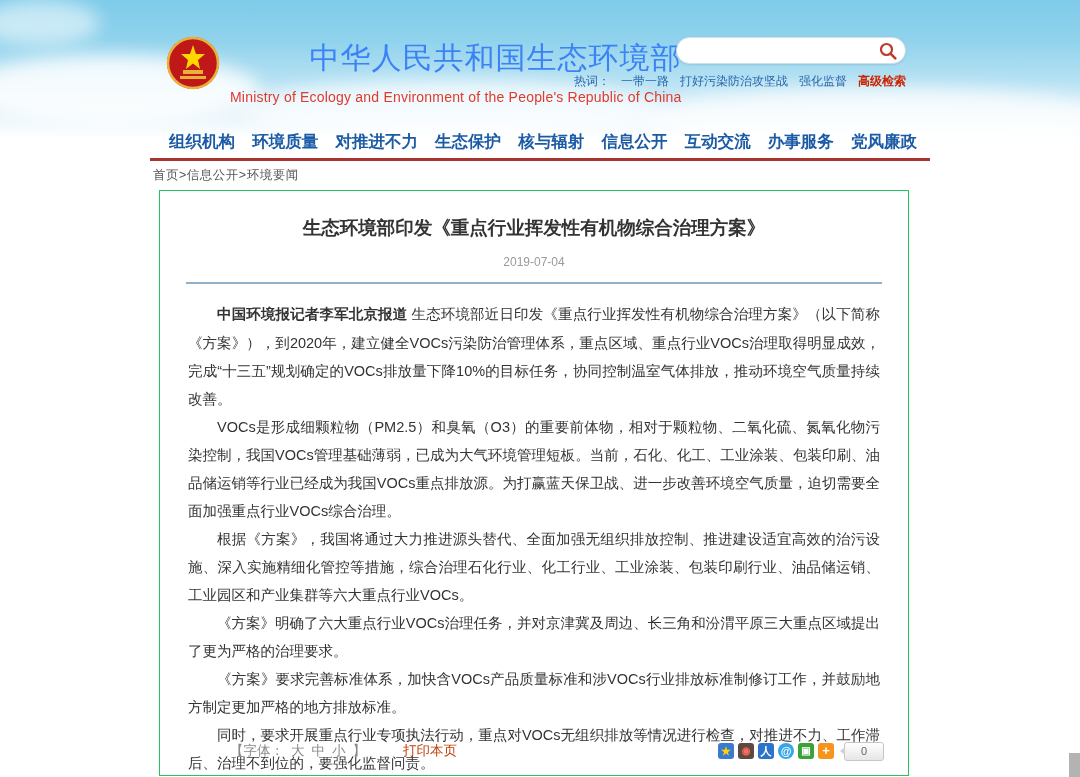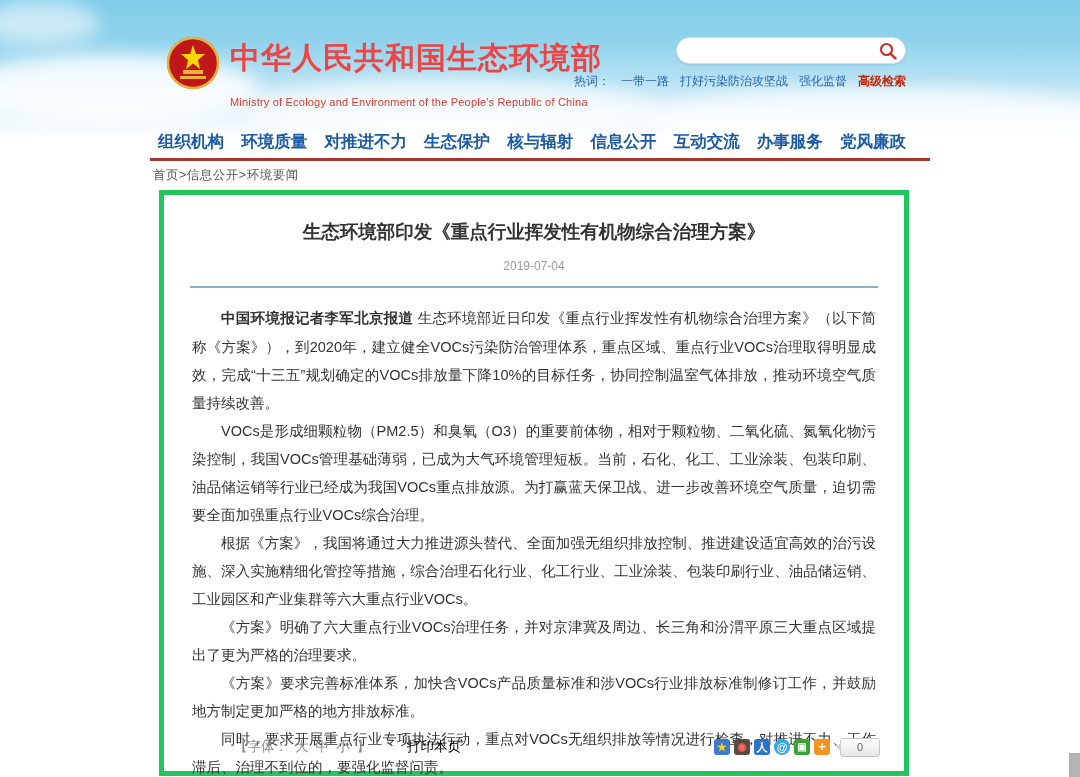--- a/index.html
+++ b/index.html
@@ -9,57 +9,57 @@
   .sky{position:absolute;top:0;left:0;width:1080px;height:138px;
        background:linear-gradient(180deg,#7ecbe9 0%,#8fd2ec 28%,#b5e1f3 58%,#e6f4fb 84%,#ffffff 100%);}
   .cloud{position:absolute;border-radius:50%;filter:blur(9px);background:rgba(255,255,255,.85);}
   .cloud.c1{left:-40px;top:55px;width:300px;height:70px;}
   .cloud.c2{left:240px;top:80px;width:420px;height:60px;background:rgba(255,255,255,.7);}
   .cloud.c3{left:640px;top:88px;width:480px;height:62px;background:rgba(255,255,255,.75);}
   .cloud.c4{left:-20px;top:0px;width:120px;height:46px;background:rgba(255,255,255,.55);}
   
   .emblem{position:absolute;left:166px;top:36px;width:54px;height:54px;}
   .logo-text{position:absolute;left:230px;top:40px;}
-  .site-title{font-size:30px;font-weight:bold;color:#ef4444;letter-spacing:1px;line-height:36px;text-align:right;}
-  .site-sub{font-size:11px;color:#e03a2e;margin-top:20px;letter-spacing:.2px;}
+  .site-title{font-size:30px;font-weight:normal;color:#3b82f6;letter-spacing:1px;line-height:36px;text-align:right;}
+  .site-sub{font-size:14px;color:#e03a2e;margin-top:13px;letter-spacing:.2px;}
   
   .search-box{position:absolute;left:676px;top:37px;width:230px;height:27px;background:#fff;
               border:1px solid #cfe0ea;border-radius:14px;box-sizing:border-box;
               box-shadow:0 1px 2px rgba(90,140,170,.25);}
   .search-input{position:absolute;left:12px;top:2px;width:180px;height:21px;border:none;outline:none;
                 background:transparent;font-size:13px;color:#333;}
   .search-btn{position:absolute;right:8px;top:4px;width:18px;height:18px;border:none;background:transparent;
               padding:0;cursor:pointer;}
   .hotwords{position:absolute;top:73px;right:174px;display:flex;align-items:center;gap:11px;
             font-size:12px;white-space:nowrap;}
   .hotwords .hw-label{color:#2a66ad;}
   .hotwords a{color:#2a66ad;text-decoration:none;}
   .hotwords .hw-adv{color:#cc2200;font-weight:bold;}
   
-  .navbar{position:absolute;top:126px;left:142px;width:780px;height:31px;display:flex;align-items:center;
+  .navbar{position:absolute;top:126px;left:153px;width:780px;height:31px;display:flex;align-items:center;
           justify-content:space-between;padding:0 16px;box-sizing:border-box;}
   .nav-item{font-size:16.5px;font-weight:bold;color:#1b5aa5;text-decoration:none;cursor:pointer;white-space:nowrap;}
   .nav-underline{position:absolute;top:158px;left:150px;width:780px;height:3px;background:#a93531;}
   .breadcrumb{position:absolute;top:167px;left:153px;font-size:12.5px;color:#555;letter-spacing:.5px;}
   .breadcrumb a{color:#555;text-decoration:none;}
   
   .card{position:absolute;left:159px;top:190px;width:750px;height:586px;background:#fff;
-        border:5px solid #22c55e;box-sizing:border-box;}
+        border:1px solid #22c55e;box-sizing:border-box;}
   .article-title{margin-top:24px;text-align:center;font-size:18.5px;font-weight:bold;color:#333;}
   .article-date{margin-top:15px;text-align:center;font-size:12px;color:#9a9a9a;}
   .title-sep{margin:13px 26px 0;border:none;border-top:2px solid #8fb0ca;}
   .article-body{margin:16px 28px 0;font-size:14.5px;line-height:28px;color:#333;text-align:justify;}
   .article-body p{margin:0;text-indent:2em;}
   .lead{font-weight:bold;font-family:Liberation Mono, monospace;}
   
   .card-footer{position:absolute;left:26px;right:24px;bottom:14px;height:20px;display:flex;
                justify-content:space-between;align-items:center;margin-left:44px;}
   .font-controls{display:flex;align-items:center;gap:7px;color:#8a8a8a;font-size:13.5px;}
   .font-size-btn{cursor:pointer;color:#8a8a8a;}
-  .print-btn{margin-left:30px;color:#000000;font-size:13.5px;cursor:pointer;}
+  .print-btn{margin-left:30px;color:#c2410c;font-size:13.5px;cursor:pointer;}
   .share-row{display:flex;align-items:center;gap:4px;}
   .share-icon{width:16px;height:16px;border-radius:3px;color:#fff;font-size:11px;line-height:16px;
               text-align:center;font-weight:bold;cursor:pointer;overflow:hidden;}
   .qzone{background:#3a7ad0;color:#ffd20a;}
   .sina{background:#5c4a42;color:#ff6a5a;font-size:10px;}
   .renren{background:#2b74c8;}
   .tencent{background:#35a6e8;border-radius:8px;}
   .wechat{background:#3aa335;font-size:10px;}
   .more{background:#f7941d;font-size:13px;}
   .count-bubble{position:relative;margin-left:6px;width:38px;height:17px;display:flex;align-items:center;

